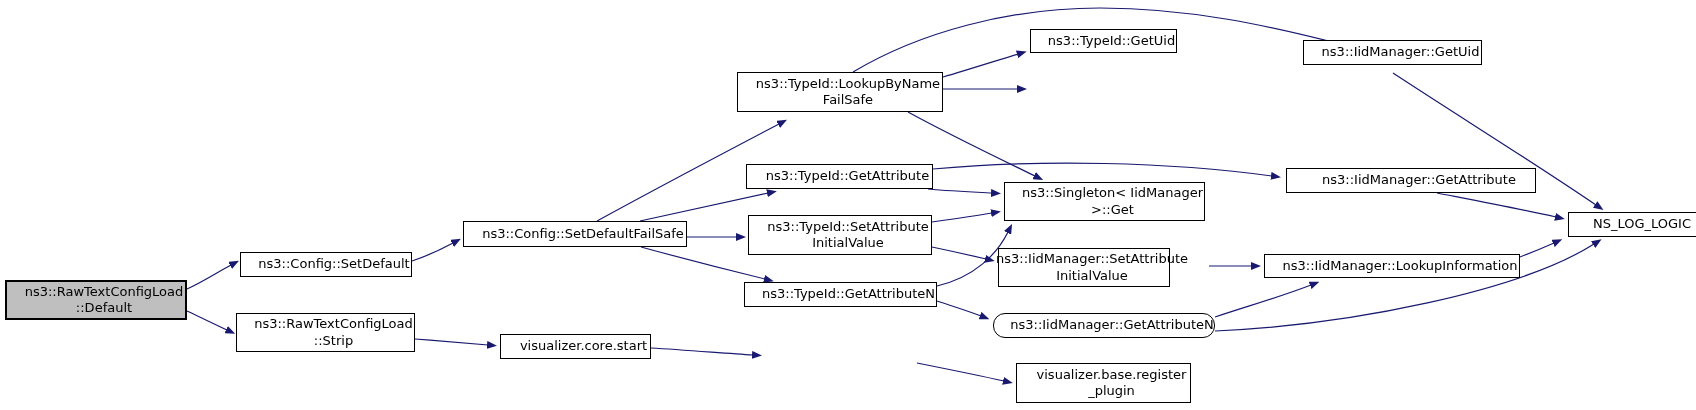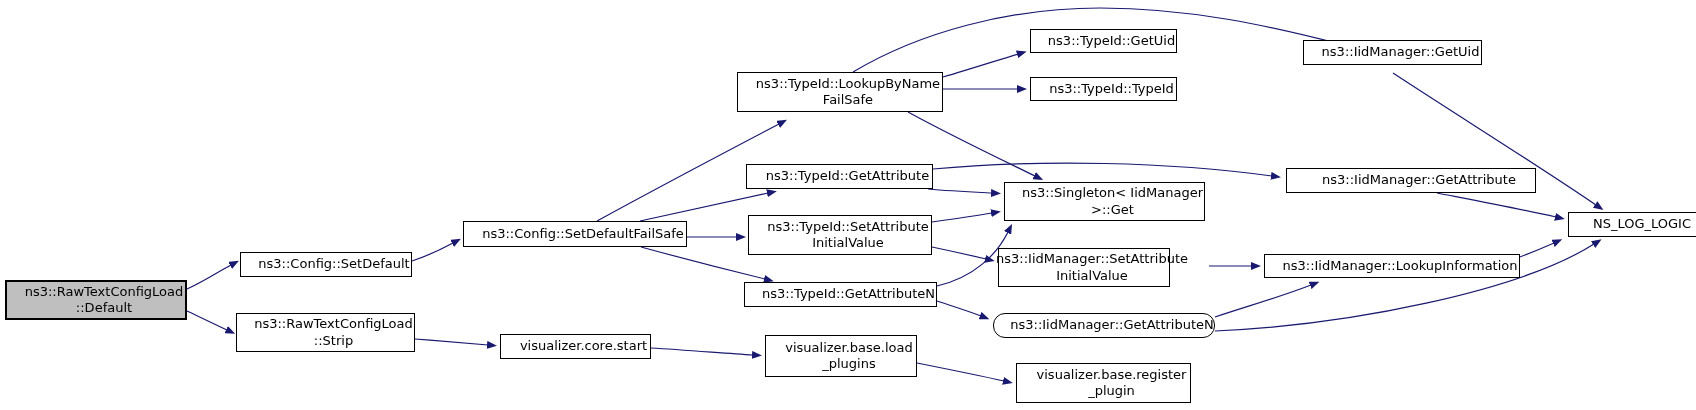--- a/index.html
+++ b/index.html
@@ -96,33 +96,30 @@
   <div id="node-layer">
       <div class="node root" style="left: 5px; top: 280px; width: 182px; height: 40px;"><span>ns3::RawTextConfigLoad
 ::Default</span></div>
       <div class="node" style="left: 240px; top: 252px; width: 172px; height: 25px;"><span>ns3::Config::SetDefault</span></div>
       <div class="node" style="left: 236px; top: 313px; width: 179px; height: 39px;"><span>ns3::RawTextConfigLoad
 ::Strip</span></div>
       <div class="node" style="left: 463px; top: 221px; width: 224px; height: 26px;"><span>ns3::Config::SetDefaultFailSafe</span></div>
       <div class="node" style="left: 737px; top: 72px; width: 206px; height: 40px;"><span>ns3::TypeId::LookupByName
 FailSafe</span></div>
       <div class="node" style="left: 1030px; top: 29px; width: 147px; height: 24px;"><span>ns3::TypeId::GetUid</span></div>
-      <div class="node" style="left: 1030px; top: 77px; width: 147px; height: 24px;"><span>ns3::TypeId::TypeId</span></div>
       <div class="node" style="left: 746px; top: 164px; width: 187px; height: 25px;"><span>ns3::TypeId::GetAttribute</span></div>
       <div class="node" style="left: 748px; top: 215px; width: 184px; height: 40px;"><span>ns3::TypeId::SetAttribute
 InitialValue</span></div>
       <div class="node" style="left: 744px; top: 282px; width: 193px; height: 25px; align-items: center;"><span>ns3::TypeId::GetAttributeN</span></div>
       <div class="node" style="left: 1004px; top: 182px; width: 201px; height: 39px;"><span>ns3::Singleton&lt; IidManager
 &gt;::Get</span></div>
       <div class="node" style="left: 998px; top: 248px; width: 172px; height: 39px;"><span>ns3::IidManager::SetAttribute
 InitialValue</span></div>
       <div class="node" style="left: 993px; top: 313px; width: 222px; height: 25px; border-radius: 12px;"><span>ns3::IidManager::GetAttributeN</span></div>
       <div class="node" style="left: 1303px; top: 40px; width: 179px; height: 25px;"><span>ns3::IidManager::GetUid</span></div>
       <div class="node" style="left: 1286px; top: 168px; width: 250px; height: 25px;"><span>ns3::IidManager::GetAttribute</span></div>
       <div class="node" style="left: 1264px; top: 254px; width: 256px; height: 24px;"><span>ns3::IidManager::LookupInformation</span></div>
       <div class="node" style="left: 1568px; top: 212px; width: 132px; height: 25px;"><span>NS_LOG_LOGIC</span></div>
       <div class="node" style="left: 500px; top: 334px; width: 151px; height: 25px;"><span>visualizer.core.start</span></div>
-      <div class="node" style="left: 765px; top: 335px; width: 152px; height: 42px;"><span>visualizer.base.load
-_plugins</span></div>
       <div class="node" style="left: 1016px; top: 363px; width: 175px; height: 40px;"><span>visualizer.base.register
 _plugin</span></div>
     </div>
 </div>
 
 </body></html>

